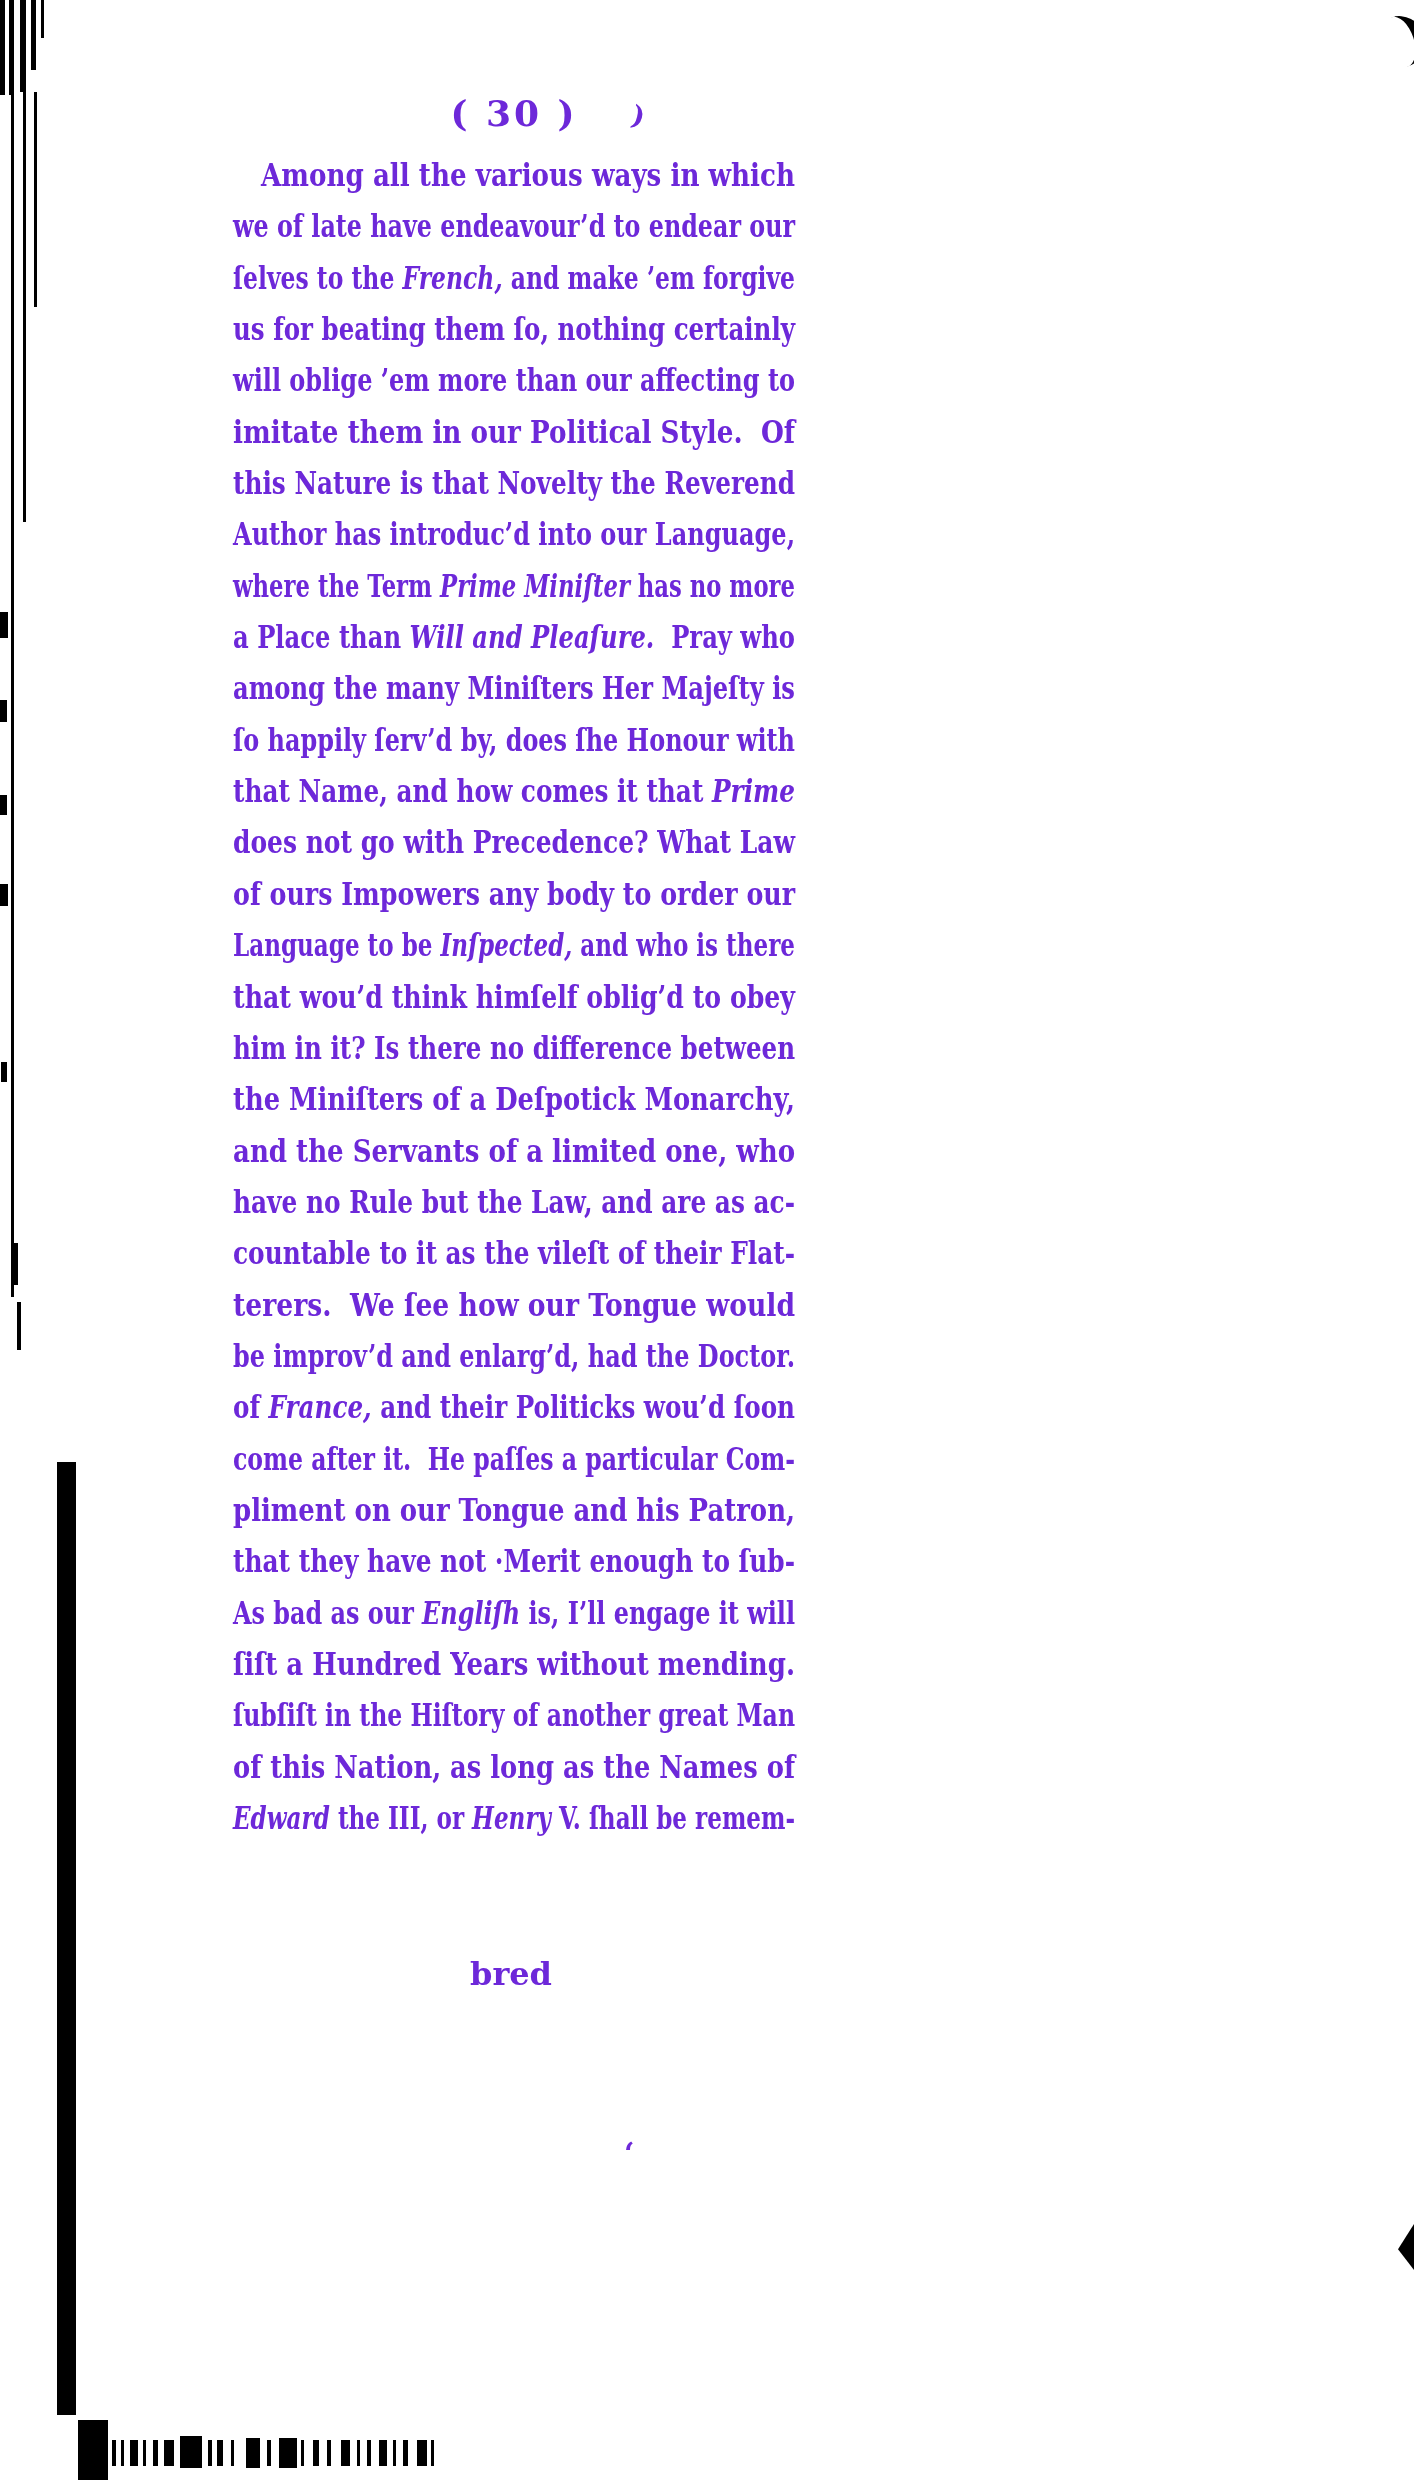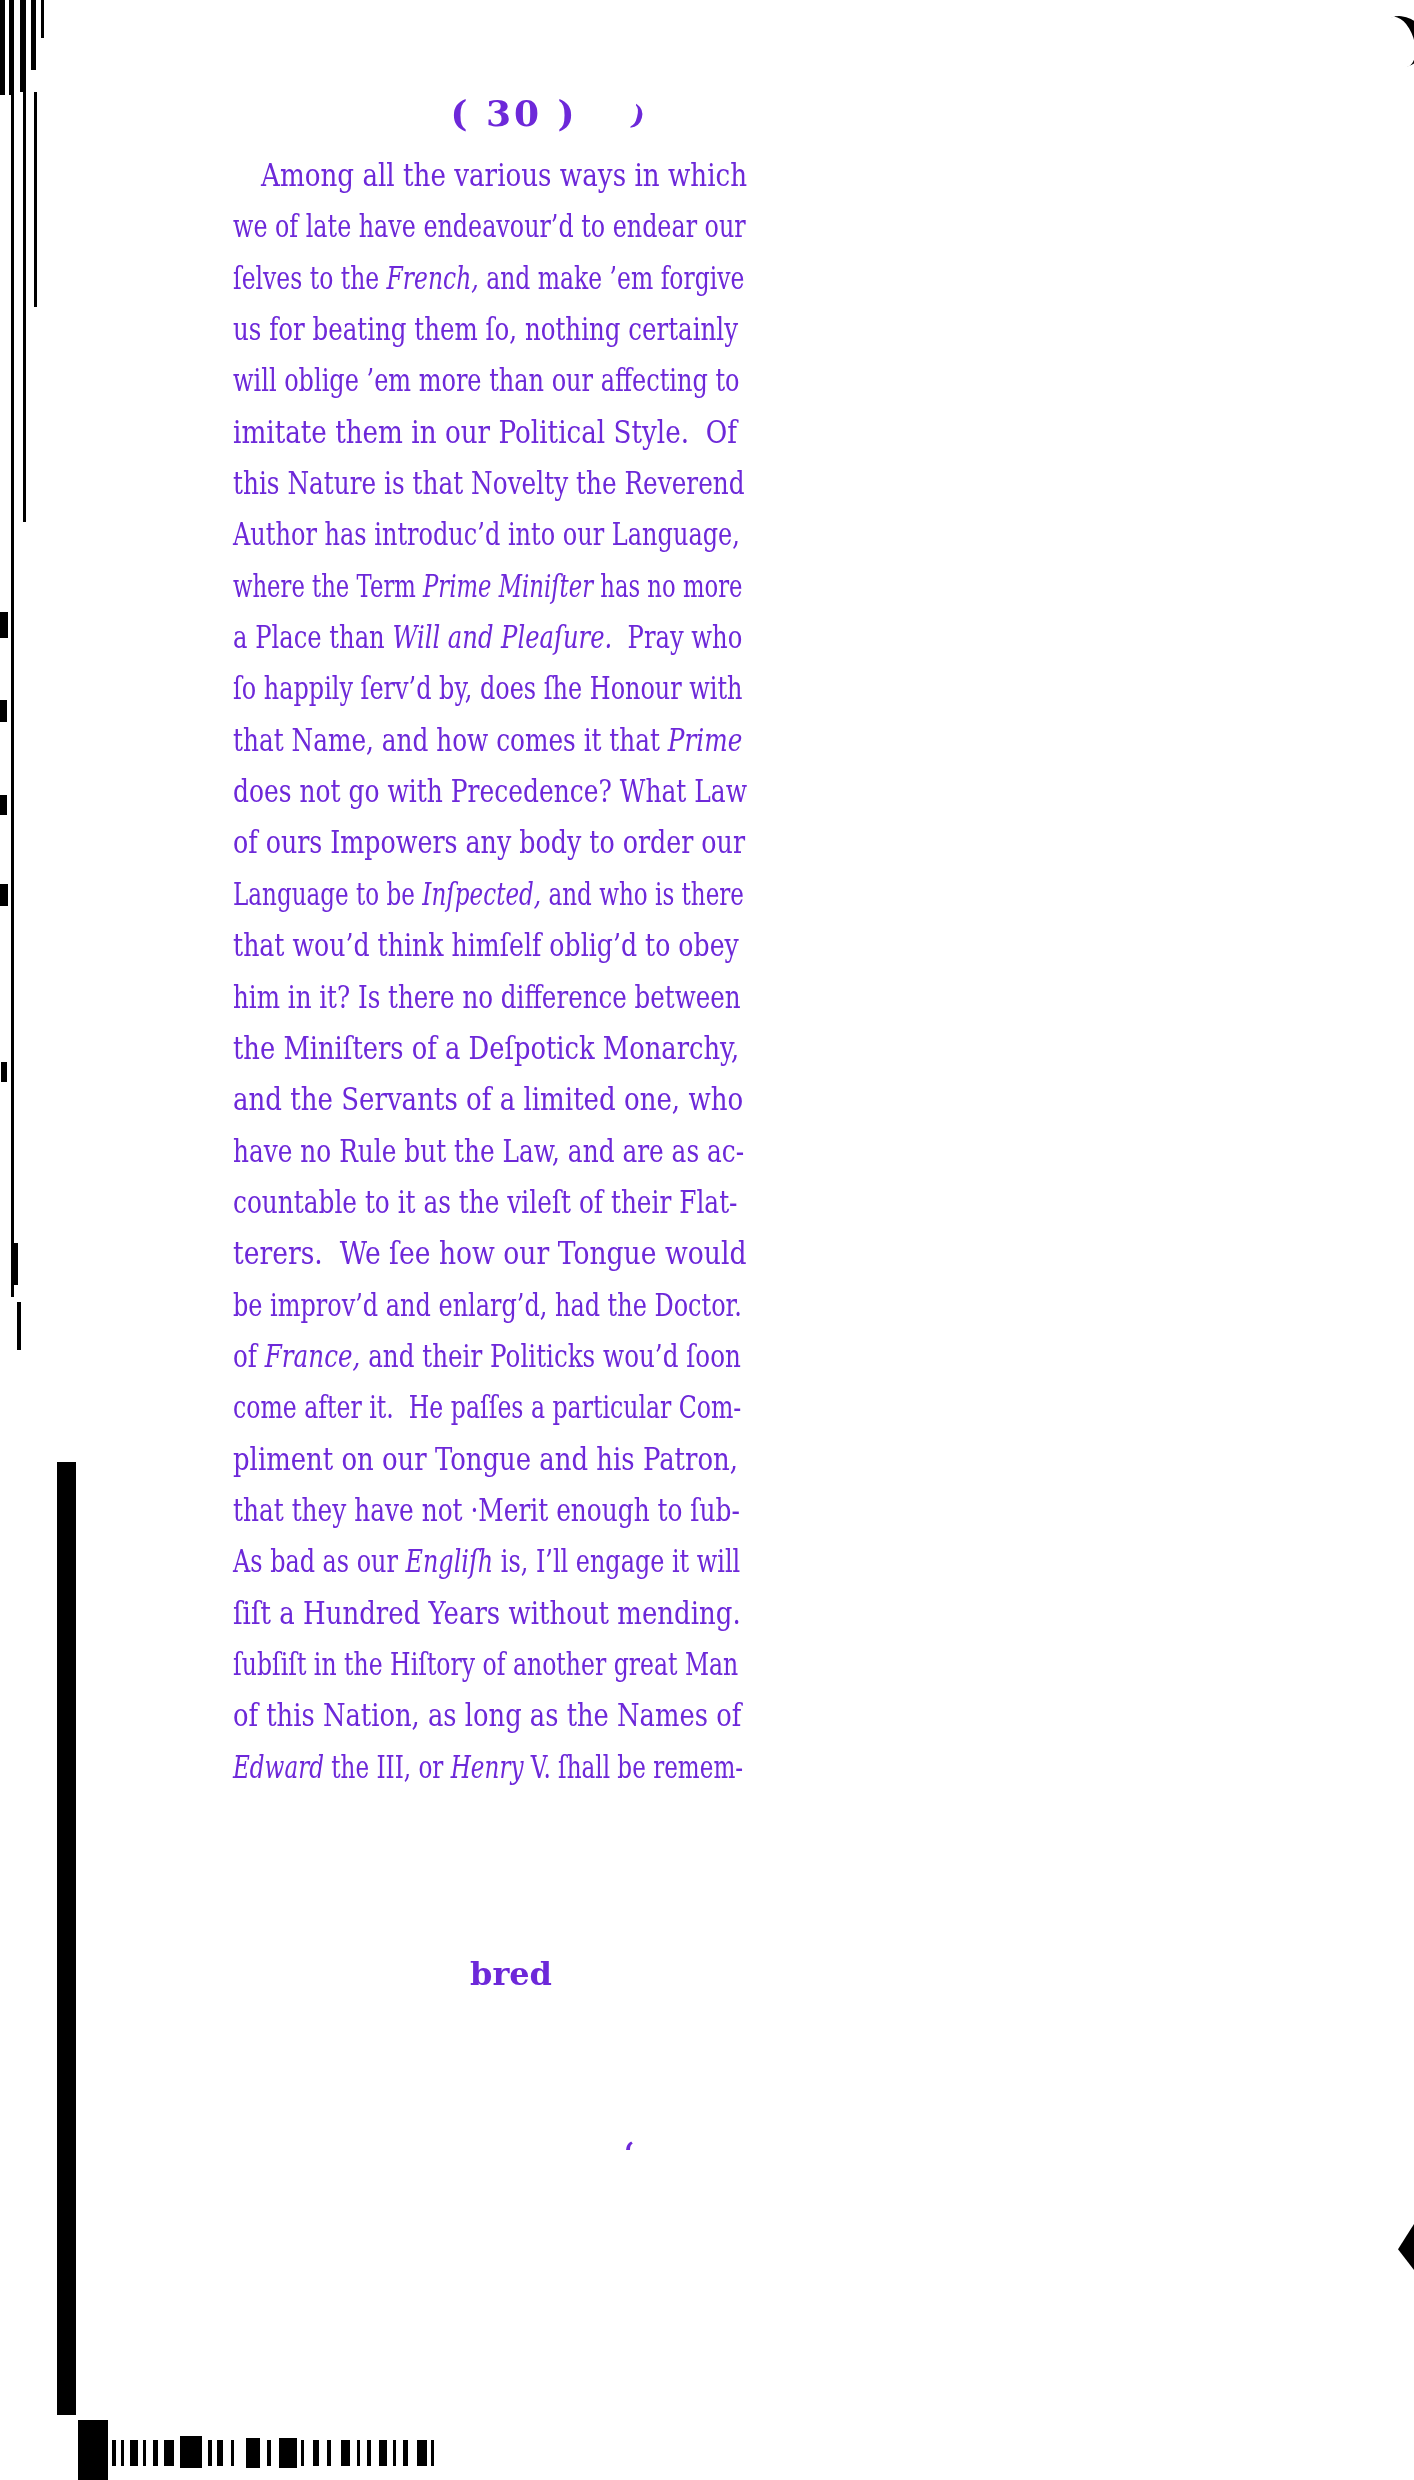--- a/index.html
+++ b/index.html
@@ -19,21 +19,21 @@
     white-space:nowrap;
   }
   .stray-paren{
     position:absolute;left:632px;top:100px;
     font-size:27px;font-weight:700;
     transform:rotate(14deg);
   }
   
   .text-block{
     position:absolute;left:233px;top:150px;width:562px;
-    font-size:32px;font-weight:400;line-height:51.35px;
+    font-size:32px;font-weight:700;line-height:51.35px;
   }
   .line-row{height:51.35px;overflow:visible;}
   .line-row.indent{padding-left:28px;}
   .line-inner{
     display:inline-block;white-space:nowrap;
     transform-origin:left center;
   }
   .it{font-style:italic;}
   .catchword-row{
     position:absolute;left:233px;top:1949px;width:562px;
@@ -72,20 +72,21 @@
       <div class="line-row indent"><span class="line-inner" style="transform: scaleX(0.817803);"><span>Among all the various ways in which</span></span></div>
       <div class="line-row"><span class="line-inner" style="transform: scaleX(0.744001);"><span>we of late have endeavour’d to endear our</span></span></div>
       <div class="line-row"><span class="line-inner" style="transform: scaleX(0.733098);"><span>ſelves to the </span><span class="it">French,</span><span> and make ’em forgive</span></span></div>
       <div class="line-row"><span class="line-inner" style="transform: scaleX(0.76619);"><span>us for beating them ſo, nothing certainly</span></span></div>
       <div class="line-row"><span class="line-inner" style="transform: scaleX(0.749724);"><span>will oblige ’em more than our affecting to</span></span></div>
       <div class="line-row"><span class="line-inner" style="transform: scaleX(0.819335);"><span>imitate them in our Political Style.&nbsp; Of</span></span></div>
       <div class="line-row"><span class="line-inner" style="transform: scaleX(0.773788);"><span>this Nature is that Novelty the Reverend</span></span></div>
       <div class="line-row"><span class="line-inner" style="transform: scaleX(0.750459);"><span>Author has introduc’d into our Language,</span></span></div>
       <div class="line-row"><span class="line-inner" style="transform: scaleX(0.710395);"><span>where the Term </span><span class="it">Prime Miniſter</span><span> has no more</span></span></div>
       <div class="line-row"><span class="line-inner" style="transform: scaleX(0.757381);"><span>a Place than </span><span class="it">Will and Pleaſure.</span><span>&nbsp; Pray who</span></span></div>
+      <div class="line-row"><span class="line-inner" style="transform: scaleX(0.756473);"><span>among the many Miniſters Her Majeſty is</span></span></div>
       <div class="line-row"><span class="line-inner" style="transform: scaleX(0.747729);"><span>ſo happily ſerv’d by, does ſhe Honour with</span></span></div>
       <div class="line-row"><span class="line-inner" style="transform: scaleX(0.773805);"><span>that Name, and how comes it that </span><span class="it">Prime</span></span></div>
       <div class="line-row"><span class="line-inner" style="transform: scaleX(0.779456);"><span>does not go with Precedence? What Law</span></span></div>
       <div class="line-row"><span class="line-inner" style="transform: scaleX(0.790905);"><span>of ours Impowers any body to order our</span></span></div>
       <div class="line-row"><span class="line-inner" style="transform: scaleX(0.72083);"><span>Language to be </span><span class="it">Inſpected,</span><span> and who is there</span></span></div>
       <div class="line-row"><span class="line-inner" style="transform: scaleX(0.787373);"><span>that wou’d think himſelf oblig’d to obey</span></span></div>
       <div class="line-row"><span class="line-inner" style="transform: scaleX(0.767628);"><span>him in it? Is there no difference between</span></span></div>
       <div class="line-row"><span class="line-inner" style="transform: scaleX(0.805194);"><span>the Miniſters of a Deſpotick Monarchy,</span></span></div>
       <div class="line-row"><span class="line-inner" style="transform: scaleX(0.813977);"><span>and the Servants of a limited one, who</span></span></div>
       <div class="line-row"><span class="line-inner" style="transform: scaleX(0.775256);"><span>have no Rule but the Law, and are as ac-</span></span></div>

